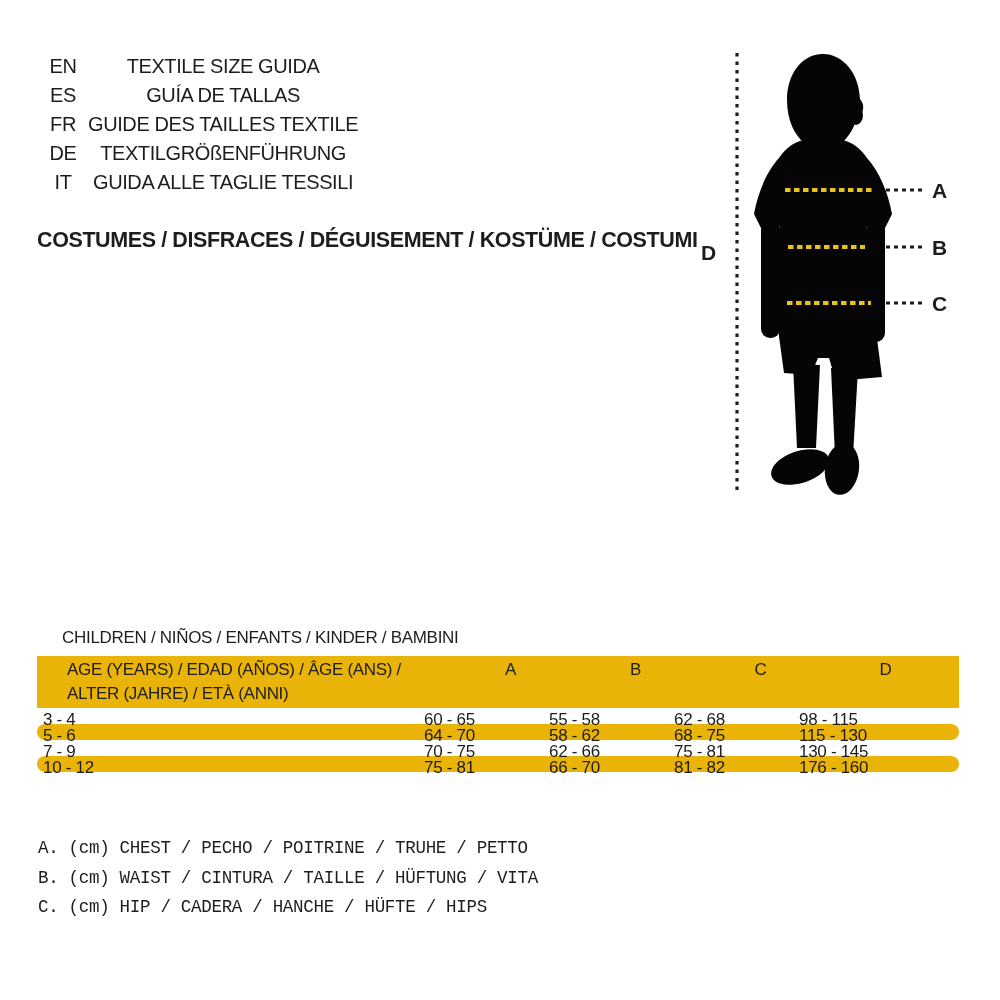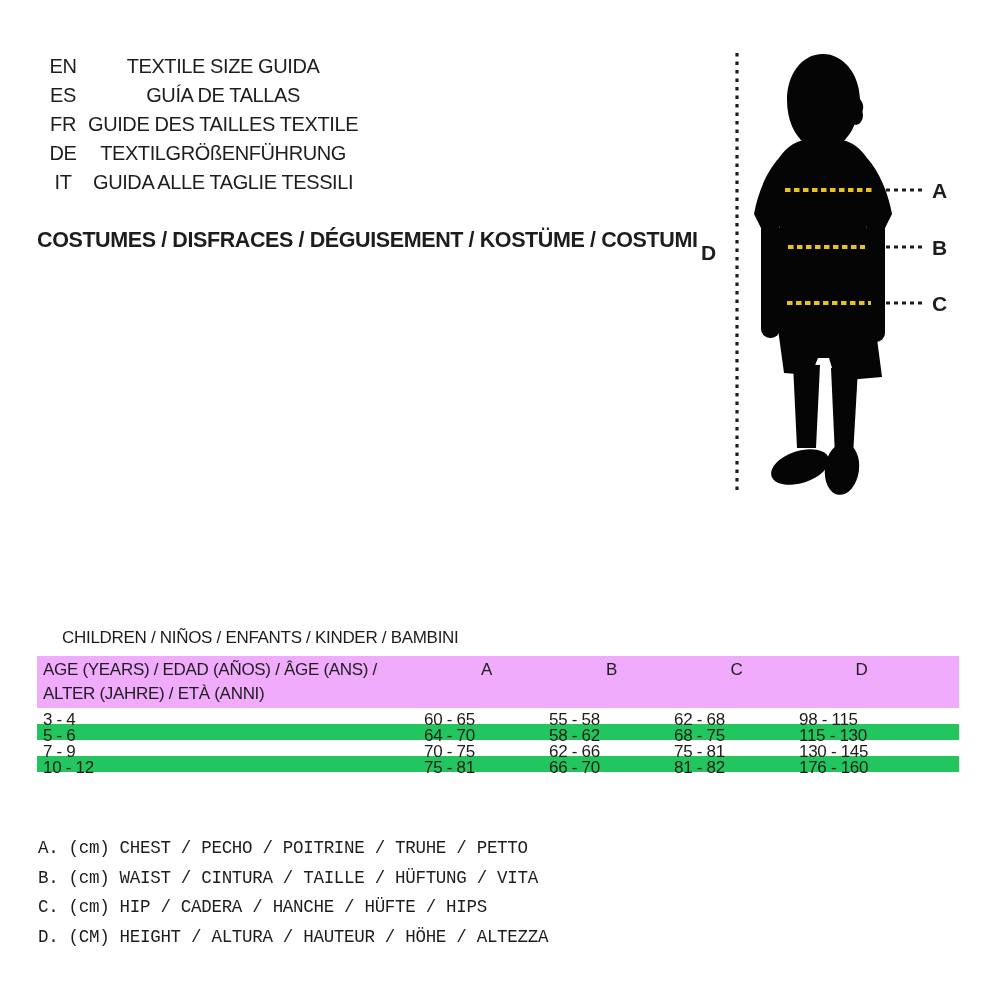--- a/index.html
+++ b/index.html
@@ -59,37 +59,38 @@
     left: 37px; top: 656px;
     width: 922px;
     font-size: 17px;
     letter-spacing: -0.3px;
   }
   .t-row {
     display: grid;
     grid-template-columns: 387px 125px 125px 125px 125px 35px;
   }
   .t-head {
-    background: #f0abfc;
+    background: #eab308;
     height: 52px;
+    padding-left: 24px;
   }
   .t-head .age-head {
     padding: 2px 0 0 6px;
     line-height: 24px;
   }
   .t-head .col-letter {
     padding-top: 2px;
     line-height: 24px;
     text-align: center;
   }
   .t-data {
     height: 16px;
     line-height: 23.5px;
   }
-  .t-data.alt { background: #22c55e; }
+  .t-data.alt { background: #eab308; border-radius: 9px; }
   .t-data .age-cell { padding-left: 6px; }
   .t-data .val-cell { text-align: left; }
 
   
   .legend {
     position: absolute;
     left: 38px; top: 834px;
     font-size: 17.5px;
     line-height: 29.5px;
     letter-spacing: -0.3px;
@@ -211,14 +212,13 @@
     <div class="val-cell">81 - 82</div>
     <div class="val-cell">176 - 160</div>
     <div></div>
   </div>
 </div>
 
 <div class="legend">
   <div>A. (cm) CHEST / PECHO / POITRINE / TRUHE / PETTO</div>
   <div>B. (cm) WAIST / CINTURA / TAILLE / HÜFTUNG / VITA</div>
   <div>C. (cm) HIP / CADERA / HANCHE / HÜFTE / HIPS</div>
-  <div>D. (CM) HEIGHT / ALTURA / HAUTEUR / HÖHE / ALTEZZA</div>
 </div>
 
 </body></html>

